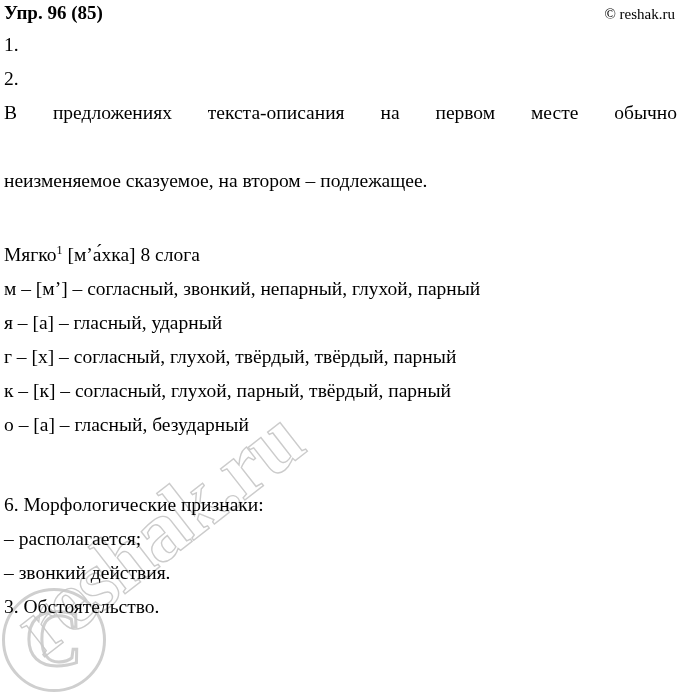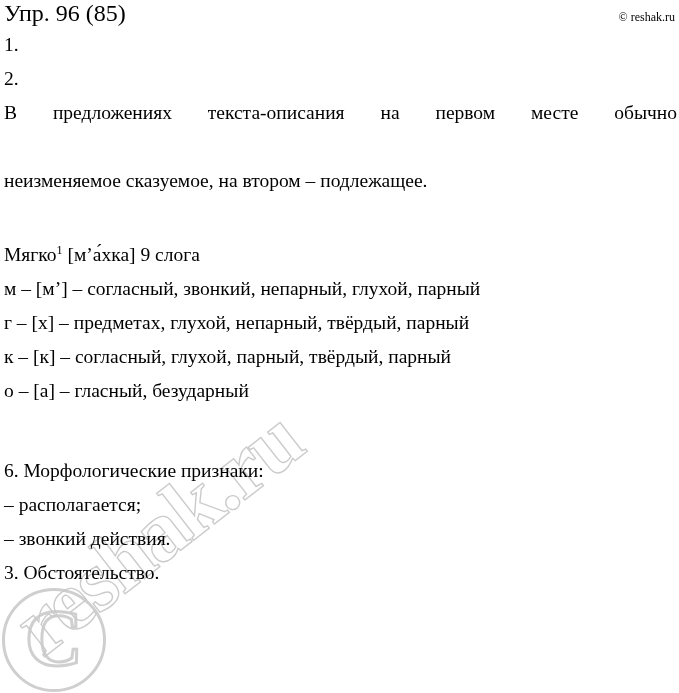--- a/index.html
+++ b/index.html
@@ -68,27 +68,27 @@
   }
 
   
   .header {
     display: flex;
     align-items: baseline;
     justify-content: space-between;
     height: 28px;
   }
   .title {
-    font-size: 24px;
-    font-weight: 400;
+    font-size: 19px;
+    font-weight: 700;
     line-height: 26px;
     white-space: nowrap;
   }
   .copyright {
-    font-size: 12px;
+    font-size: 15px;
     line-height: 26px;
     white-space: nowrap;
     padding-right: 2px;
   }
 
   
   .line {
     font-size: 19.5px;
     line-height: 34px;
     white-space: nowrap;
@@ -136,25 +136,26 @@
   <div class="para">
     <span class="justified">В предложениях текста-описания на первом месте обычно</span>
     <span>неизменяемое сказуемое, на втором – подлежащее.</span>
   </div>
 
   <div class="gap"></div>
 
   <div class="line">
     <span>Мягко</span><sup>1</sup>
     <span>[м’а́хка]</span>
-    <span>9 слога</span>
+    <span>8 слога</span>
   </div>
 
   <div class="line">м – [м’] – согласный, звонкий, непарный, глухой, парный</div>
-  <div class="line">г – [х] – предметах, глухой, непарный, твёрдый, парный</div>
+  <div class="line">я – [а] – гласный, ударный</div>
+  <div class="line">г – [х] – согласный, глухой, твёрдый, твёрдый, парный</div>
   <div class="line">к – [к] – согласный, глухой, парный, твёрдый, парный</div>
   <div class="line">о – [а] – гласный, безударный</div>
 
   <div class="gap"></div>
   <div class="gap-sm"></div>
 
 
   <div class="line">6. Морфологические признаки:</div>
   <div class="line">– располагается;</div>
   <div class="line">– звонкий действия.</div>

